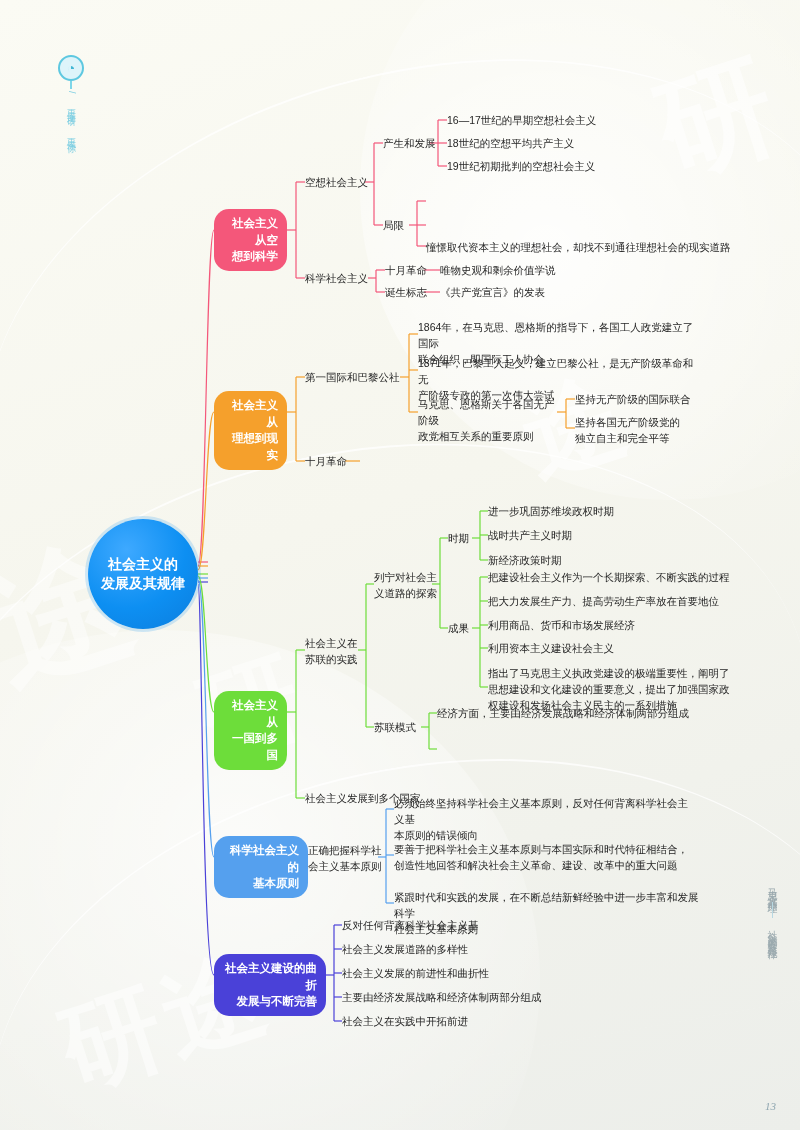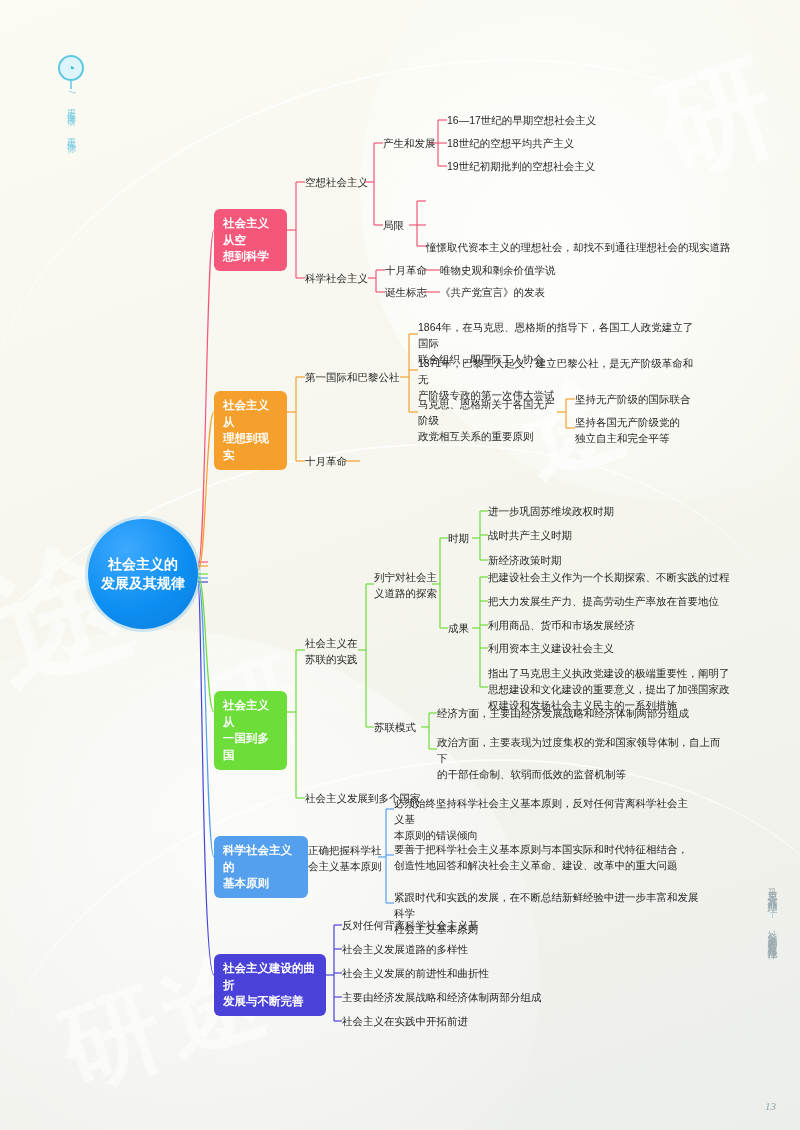--- a/index.html
+++ b/index.html
@@ -91,23 +91,23 @@
     position:absolute; left:88px; top:519px;
     width:110px; height:110px; border-radius:50%;
     background: radial-gradient(circle at 35% 28%, #3ea9ff 0%, #0d8ff2 55%, #0b7ddd 100%);
     color:#fff; font-weight:bold; font-size:14px; line-height:1.35;
     display:flex; align-items:center; justify-content:center; text-align:center;
     box-shadow:0 0 0 3px rgba(13,143,242,.18);
     white-space:pre-line;
   }
   
   .pill {
-    position:absolute; border-radius:6px;
+    position:absolute; border-radius:15px;
     color:#fff; font-weight:bold; font-size:11.5px; line-height:1.45;
-    padding:6px 9px; white-space:pre-line;
+    padding:6px 9px; white-space:pre-line;text-align:right;
   }
   .pill.red    { background:#f4577a; }
   .pill.orange { background:#f5a02c; }
   .pill.green  { background:#6ddd3a; }
   .pill.blue   { background:#55a0ee; }
   .pill.purple { background:#4a41d8; }
 
   
   .t { position:absolute; font-size:10.5px; line-height:1.5; color:#262626; white-space:pre-line; }
 </style>
@@ -313,22 +313,20 @@
     <div class="t" style="left:488px; top:570px;">把建设社会主义作为一个长期探索、不断实践的过程</div>
     <div class="t" style="left:488px; top:594px;">把大力发展生产力、提高劳动生产率放在首要地位</div>
     <div class="t" style="left:488px; top:618px;">利用商品、货币和市场发展经济</div>
     <div class="t" style="left:488px; top:641px;">利用资本主义建设社会主义</div>
     <div class="t" style="left:488px; top:666px; width:250px;">指出了马克思主义执政党建设的极端重要性，阐明了
 思想建设和文化建设的重要意义，提出了加强国家政
 权建设和发扬社会主义民主的一系列措施</div>
 
     <div class="t" style="left:374px; top:720px;">苏联模式</div>
     <div class="t" style="left:437px; top:706px; width:290px;">经济方面，主要由经济发展战略和经济体制两部分组成</div>
-    <div class="t" style="left:437px; top:735px; width:290px;">政治方面，主要表现为过度集权的党和国家领导体制，自上而下
-的干部任命制、软弱而低效的监督机制等</div>
 
     <div class="t" style="left:305px; top:791px;">社会主义发展到多个国家</div>
 
     <div class="pill blue" style="left:214px; top:836px; width:94px;">科学社会主义的
 基本原则</div>
 
     <div class="t" style="left:308px; top:843px;">正确把握科学社
 会主义基本原则</div>
     <div class="t" style="left:394px; top:796px; width:300px;">必须始终坚持科学社会主义基本原则，反对任何背离科学社会主义基
 本原则的错误倾向</div>

